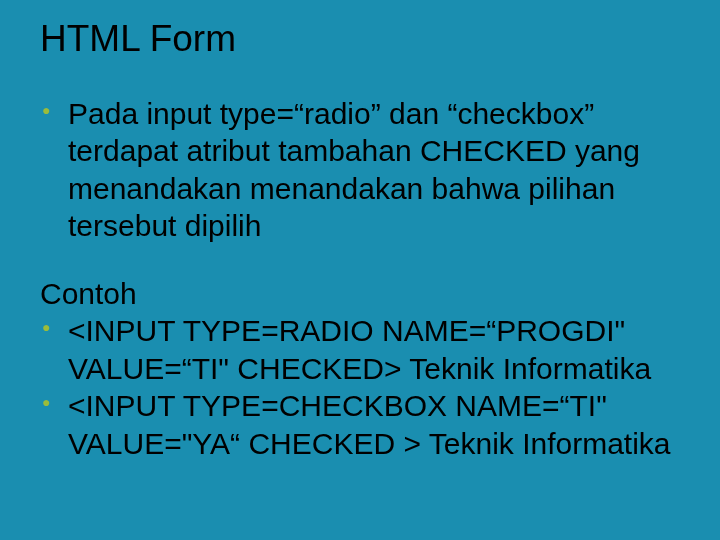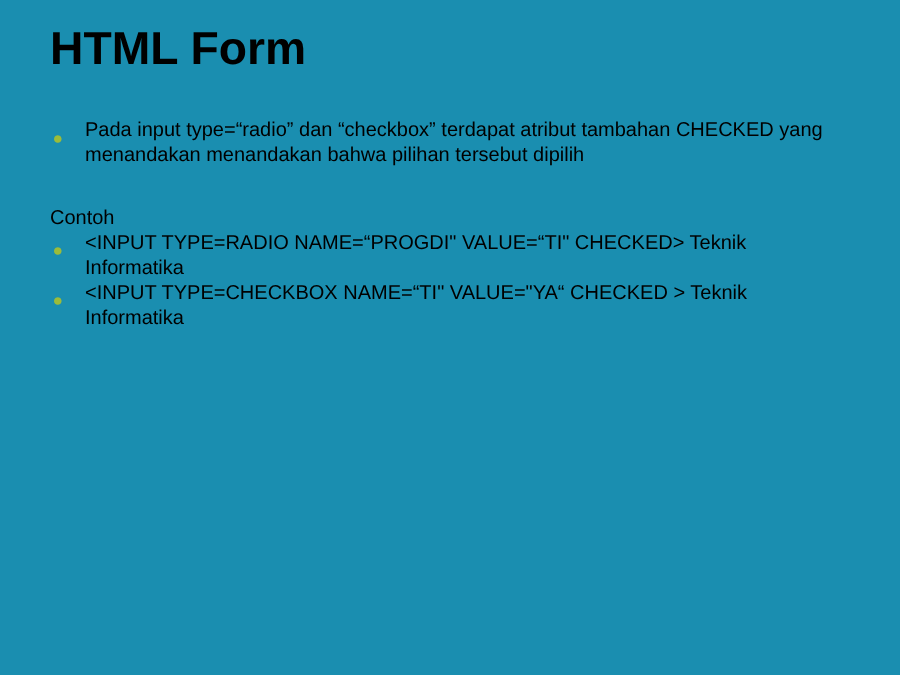--- a/index.html
+++ b/index.html
@@ -11,21 +11,21 @@
   }
   body {
     background: #1a8eb0;
     color: #000;
     font-family: Arial, Helvetica, sans-serif;
     box-sizing: border-box;
     padding: 18px 40px 0 40px;
   }
   .title {
     font-size: 37px;
-    font-weight: bold;
+    font-weight: normal;
     color: #000;
     line-height: 1.15;
     margin-bottom: 34px;
   }
   .block {
     margin-bottom: 30px;
   }
   .row {
     display: flex;
     align-items: flex-start;
@@ -34,21 +34,21 @@
   .bullet {
     font-size: 14px;
     line-height: 30px;
     color: #9bbc3a;
     width: 26px;
     flex: 0 0 26px;
     text-align: left;
     padding-left: 2px;
   }
   .text {
-    font-size: 16px;
+    font-size: 30px;
     line-height: 1.25;
     color: #000;
   }
   .label-row {
     padding-left: 0;
   }
 </style>
 </head>
 <body>
 

